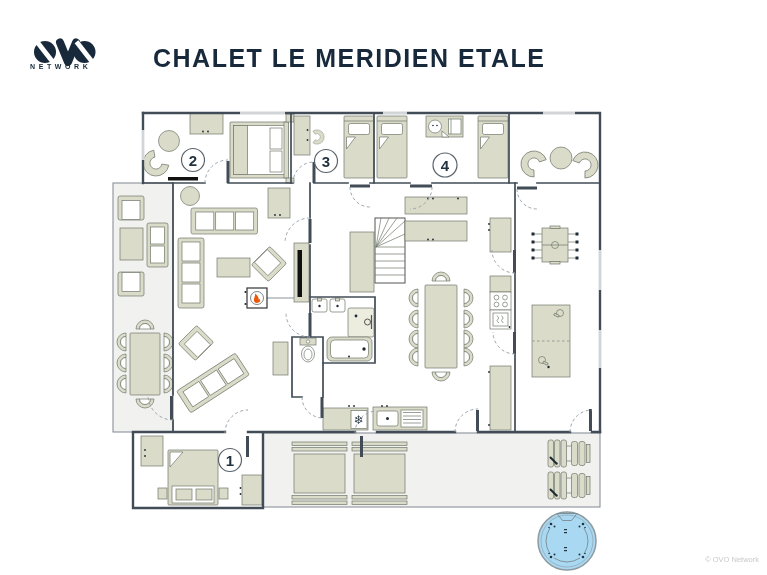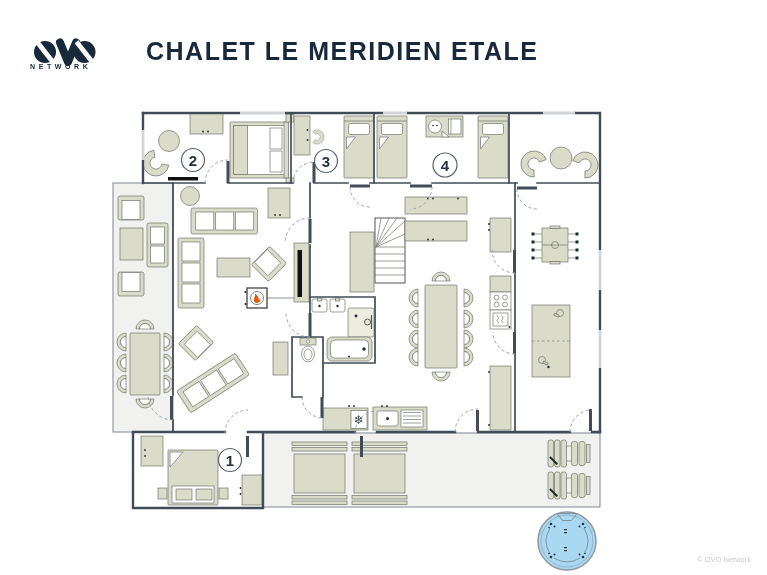--- a/index.html
+++ b/index.html
@@ -1,23 +1,23 @@
 <!DOCTYPE html>
 <html><head>
 <meta charset="utf-8">
 <style>
   html,body{margin:0;padding:0;background:#fff;width:767px;height:575px;overflow:hidden;
     font-family:"Liberation Sans",sans-serif;}
   #stage{position:relative;width:767px;height:575px;background:#fff;}
   #brand{position:absolute;left:28px;top:33px;width:110px;}
-  #title{position:absolute;left:145px;top:36px;margin:1px;font-size:25px;font-weight:800;
+  #title{position:absolute;left:145px;top:36px;margin:8px;font-size:25px;font-weight:800;
     letter-spacing:1.5px;color:#17293a;white-space:nowrap;}
   #network{position:absolute;left:30px;top:63px;font-size:7px;font-weight:700;
     letter-spacing:3.6px;color:#17293a;}
-  #copyright{position:absolute;right:16px;top:555px;font-size:7.5px;color:#c9c9c9;}
+  #copyright{position:absolute;right:8px;top:555px;font-size:7.5px;color:#c9c9c9;}
   svg{position:absolute;left:0;top:0;}
   .f{fill:#dadcc9;stroke:#70776a;stroke-width:.7;}
   .w{fill:#fff;stroke:#70776a;stroke-width:.7;}
   .lt{fill:#eceddf;stroke:#70776a;stroke-width:.7;}
   .wall{stroke:#414c57;stroke-width:2.4;fill:none;stroke-linecap:square;}
   .iwall{stroke:#414c57;stroke-width:1.7;fill:none;stroke-linecap:square;}
   .terrace{fill:#f1f1ef;stroke:#8a9199;stroke-width:1.1;}
   .door{stroke:#9aa5ad;stroke-width:1;fill:none;stroke-dasharray:3 2.6;}
   .leaf{fill:#414c57;}
   .dk{fill:#1e2a33;}

